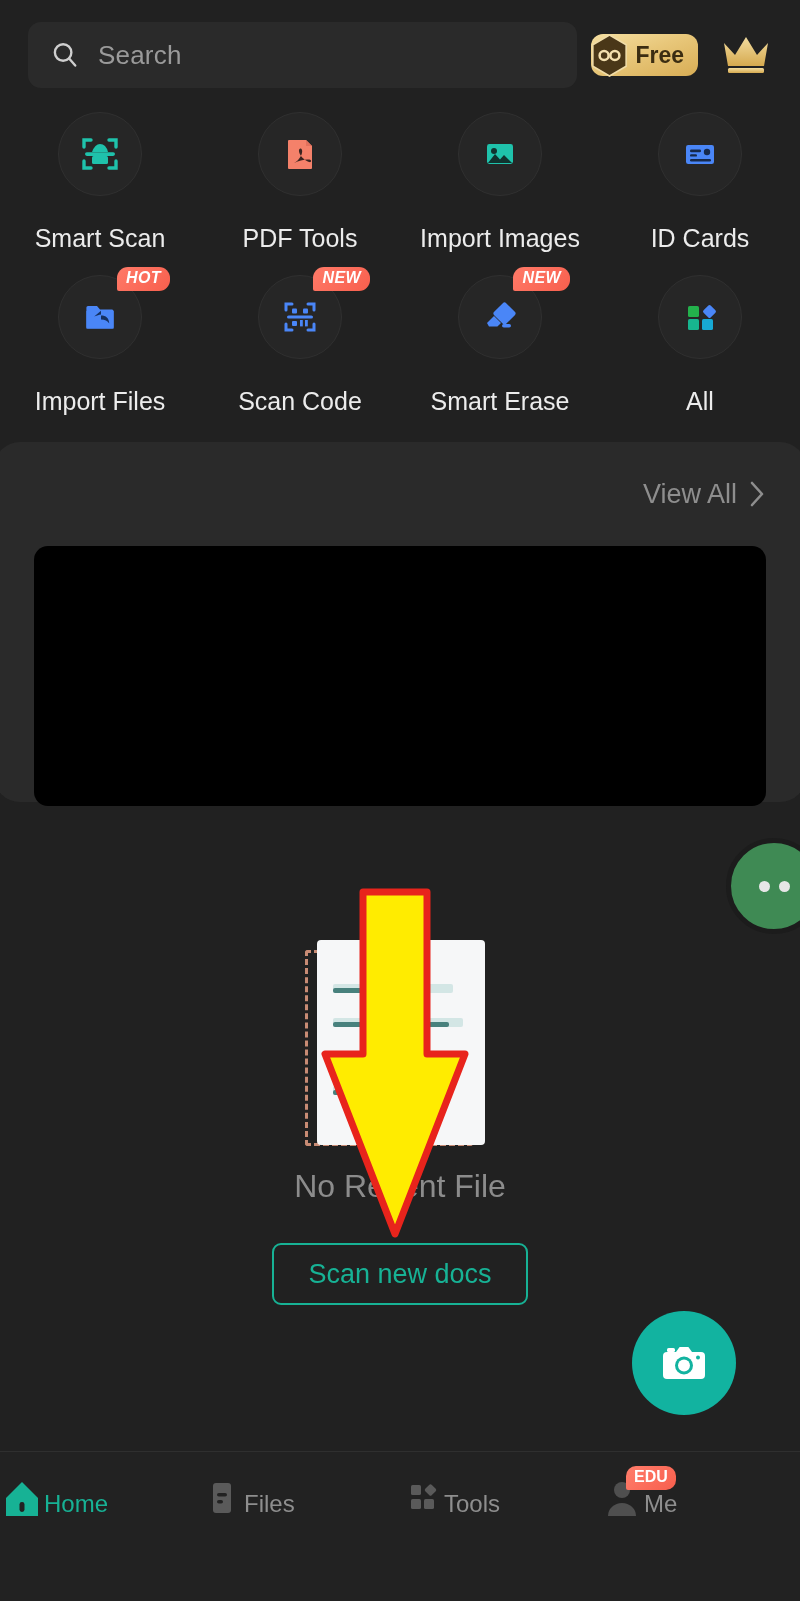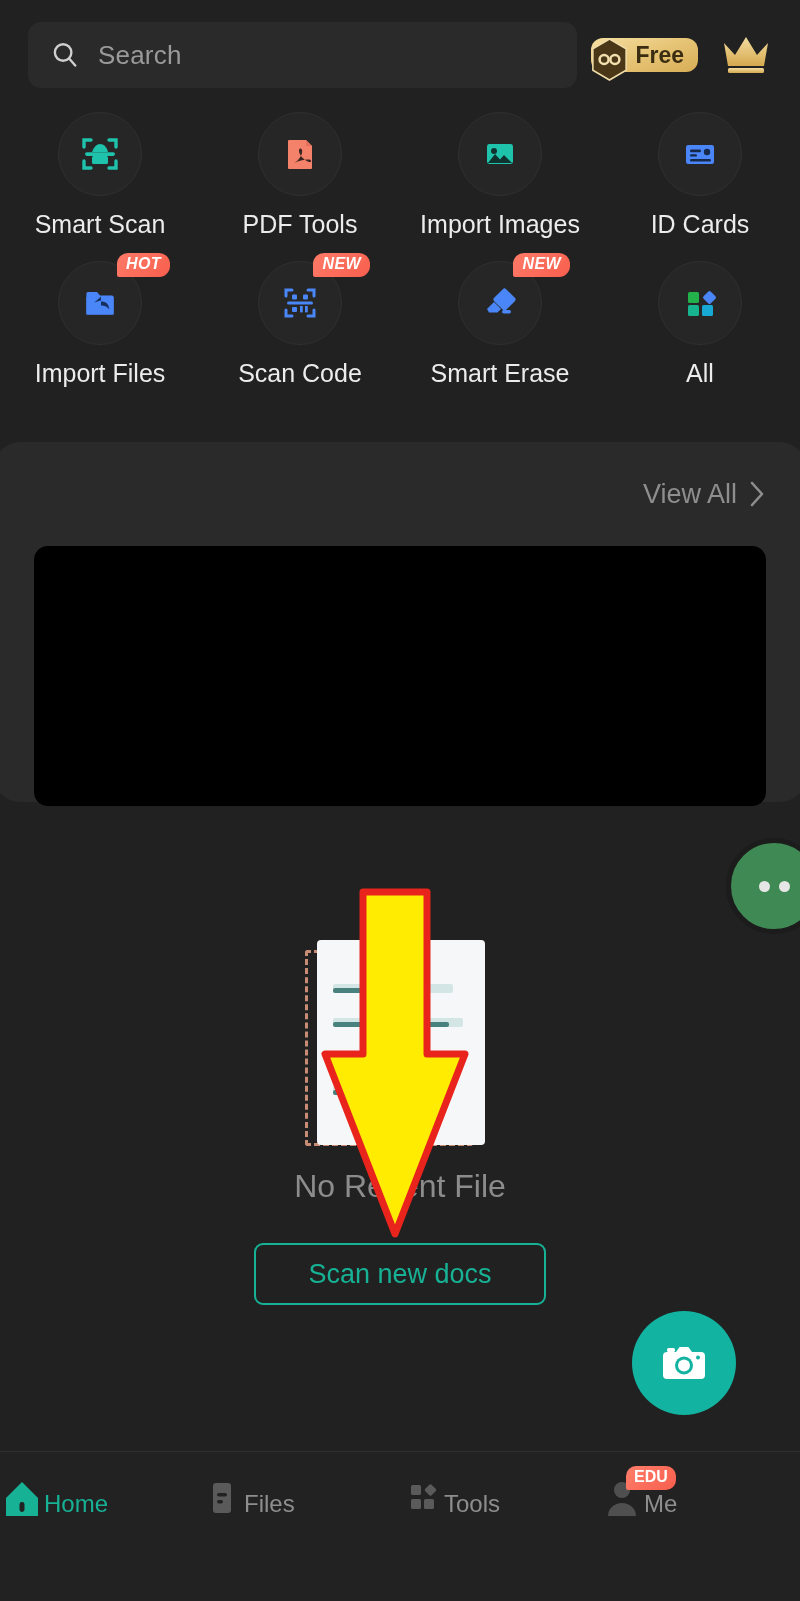--- a/index.html
+++ b/index.html
@@ -32,21 +32,21 @@
     display: flex; align-items: center;
     padding: 0 22px;
     gap: 18px;
   }
   .search-icon { width: 30px; height: 30px; flex: none; }
   .search-placeholder {
     color: #9a9a9a; font-size: 26px; letter-spacing: 0.2px;
   }
   .free-badge {
     position: relative;
-    height: 34px; min-width: 104px;
+    height: 42px; min-width: 104px;
     border-radius: 12px;
     background: linear-gradient(160deg,#f5dfa1 0%,#e8c77a 45%,#d8ad55 100%);
     display: flex; align-items: center;
     padding-left: 44px; padding-right: 14px;
     flex: none;
   }
   .free-badge .hex {
     position: absolute; left: -4px; top: -1px;
     width: 45px; height: 45px;
   }
@@ -70,21 +70,21 @@
   }
   .tool-circle-wrap { position: relative; width: 84px; height: 84px; }
   .tool-circle {
     width: 84px; height: 84px; border-radius: 50%;
     background: #262626;
     border: 1px solid #303030;
     display: flex; align-items: center; justify-content: center;
   }
   .tool-circle svg { width: 46px; height: 46px; }
   .tool-label {
-    margin-top: 14px;
+    margin-top: 28px;
     color: #ececec; font-size: 25px;
   }
   .corner-badge {
     position: absolute; top: -8px; right: -28px;
     background: linear-gradient(135deg,#ff7a68,#f85f4d);
     color: #fff; font-size: 16px; font-weight: bold;
     font-style: italic;
     padding: 3px 9px 4px 9px;
     border-radius: 11px 11px 11px 2px;
     line-height: 1.05;
@@ -160,21 +160,21 @@
     opacity: .85;
   }
   .doc-line.soft { background: #cfe3e2; height: 9px; opacity:.9; }
 
   .empty-text {
     margin-top: 18px;
     color: #8c8c8c; font-size: 32px;
   }
   .scan-btn {
     margin-top: 38px;
-    width: 292px; height: 62px;
+    width: 256px; height: 62px;
     border: 2px solid #17b295;
     border-radius: 9px;
     background: transparent;
     color: #17b295; font-size: 27px;
     display: flex; align-items: center; justify-content: center;
     font-family: "Liberation Sans", sans-serif;
     text-align: right;
   }
 
   

